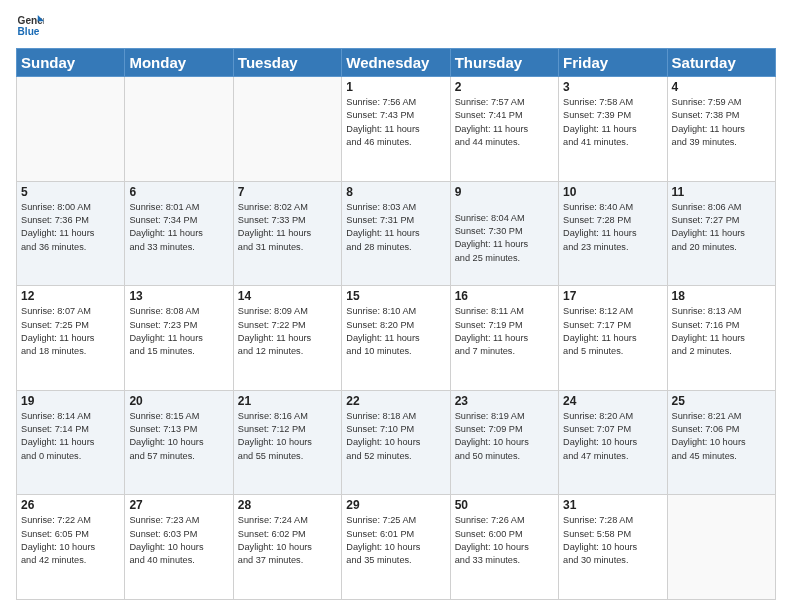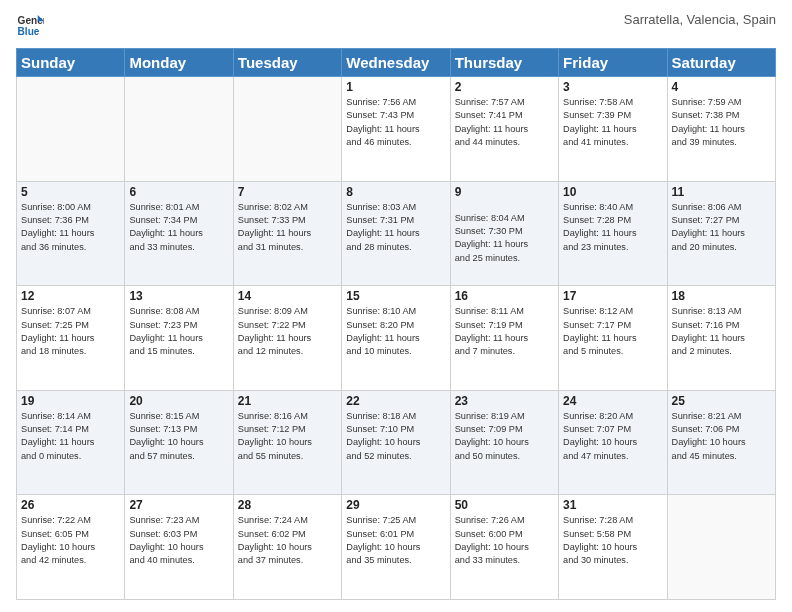--- a/index.html
+++ b/index.html
@@ -94,21 +94,20 @@
 <div class="page">
   <div class="header">
     <div class="logo">
       <svg class="logo-icon" viewBox="0 0 36 36">
         <text x="2" y="16" font-size="13" font-weight="bold" fill="#333" font-family="Arial">General</text>
         <text x="2" y="29" font-size="13" font-weight="bold" fill="#1a6bb5" font-family="Arial">Blue</text>
         <polygon points="28,4 36,12 28,12" fill="#1a6bb5"></polygon>
       </svg>
     </div>
     <div class="title-block">
-      <div class="location">Sarratella, Valencia, Spain</div>
     </div>
   </div>
 
   <table class="calendar">
     <thead>
       <tr>
       <th>Sunday</th>
           <th>Monday</th>
           <th>Tuesday</th>
           <th>Wednesday</th>

